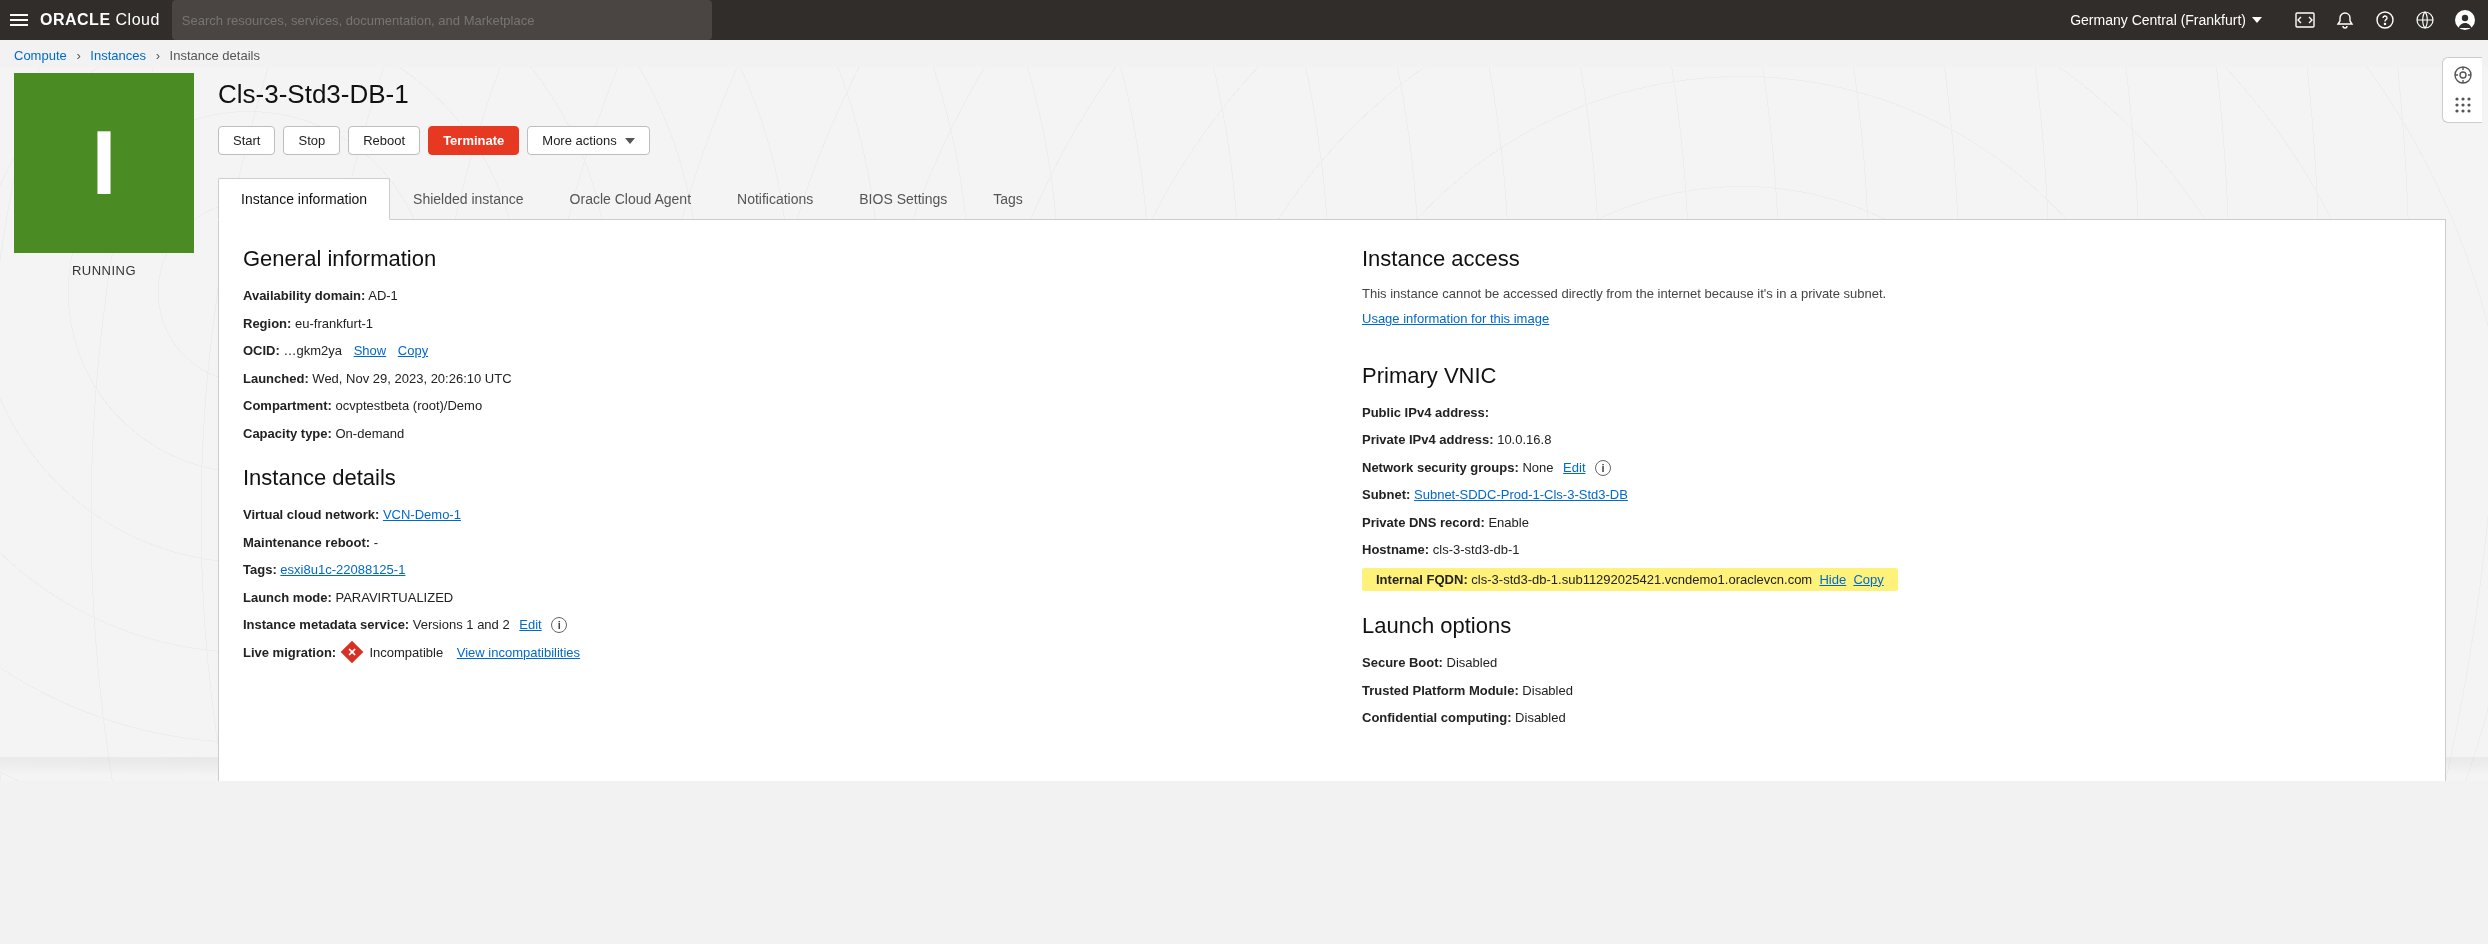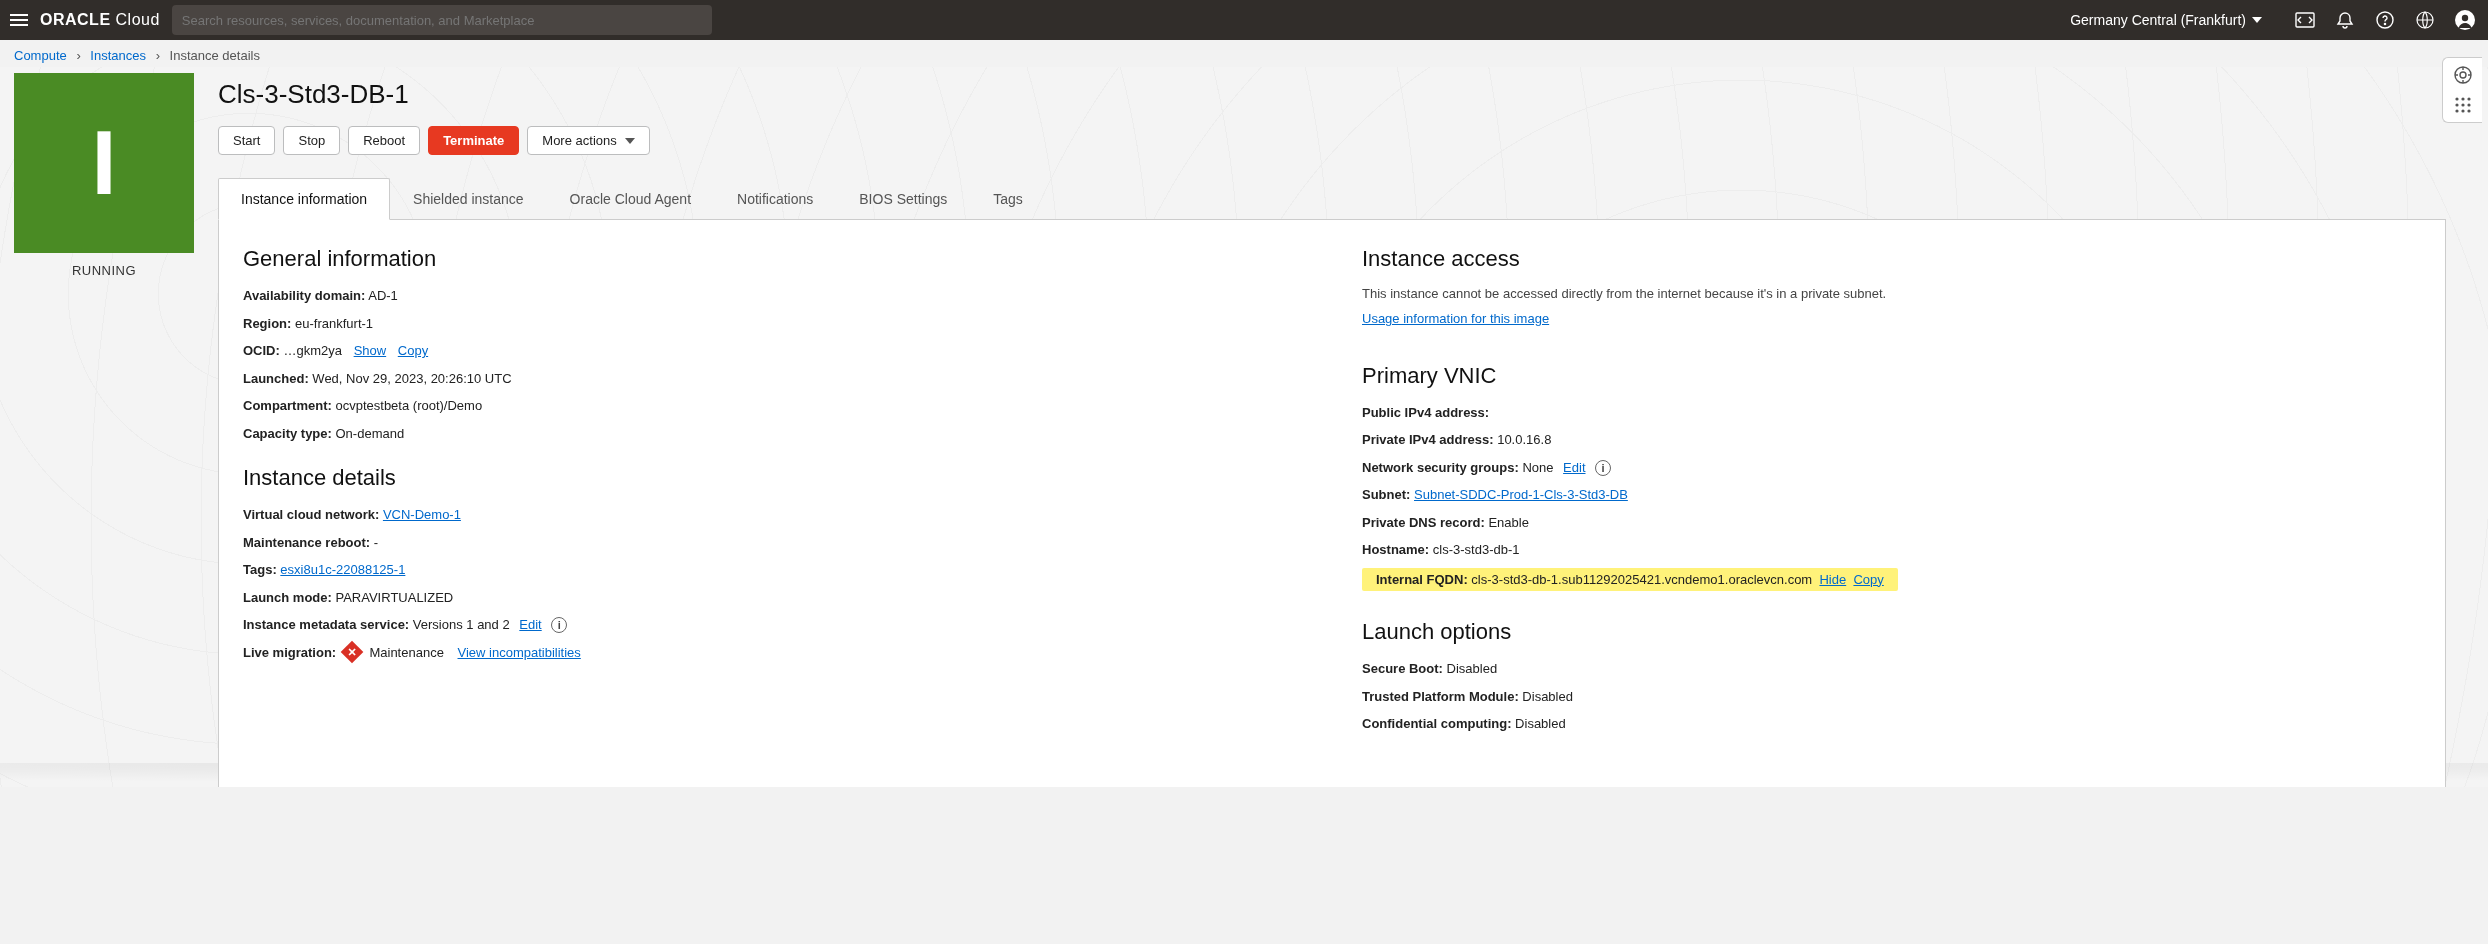--- a/index.html
+++ b/index.html
@@ -24,21 +24,21 @@
     gap: 12px;
   }
   .hamburger-icon { display:inline-flex; flex-direction:column; justify-content:center; gap:3px; width:18px; height:18px; cursor:pointer;}
   .hamburger-icon span { display:block; height:2px; background:#fff; width:100%; }
   .brand { font-size:16px; font-weight:400; letter-spacing:.5px; }
   .brand b { font-weight:700; }
   .search-box {
     flex: 0 0 540px;
     background: #4a4542;
     border-radius: 4px;
-    height: 30px;
+    height: 40px;
     display:flex;
     align-items:center;
     padding: 0 10px;
     color:#d0cdca;
   }
   .search-box input {
     background: transparent;
     border: none;
     outline:none;
     color:#d0cdca;
@@ -312,21 +312,21 @@
           </div>
           <div class="kv">
             <span class="k">Instance metadata service:</span>
             <span>Versions 1 and 2</span>
             <a style="margin-left:6px">Edit</a>
             <span class="info-ic">i</span>
           </div>
           <div class="kv">
             <span class="k">Live migration:</span>
             <span class="warn-badge"></span>
-            <span>Maintenance</span>
+            <span>Incompatible</span>
             <a style="margin-left:10px">View incompatibilities</a>
           </div>
         </div>
 
         <div class="colB">
           <h2 class="sec">Instance access</h2>
           <div class="note">This instance cannot be accessed directly from the internet because it's in a private subnet.</div>
           <div class="kv"><a>Usage information for this image</a></div>
 
           <h2 class="sec" style="margin-top:34px">Primary VNIC</h2>
@@ -357,21 +357,21 @@
           </div>
           <div class="kv">
             <span class="hl">
               <span class="k">Internal FQDN:</span>
               <span>cls-3-std3-db-1.sub11292025421.vcndemo1.oraclevcn.com</span>
               &nbsp;<a>Hide</a>
               &nbsp;<a>Copy</a>
             </span>
           </div>
 
-          <h2 class="sec" style="margin-top:28px">Launch options</h2>
+          <h2 class="sec" style="margin-top:22px">Launch options</h2>
           <div class="kv">
             <span class="k">Secure Boot:</span>
             <span>Disabled</span>
           </div>
           <div class="kv">
             <span class="k">Trusted Platform Module:</span>
             <span>Disabled</span>
           </div>
           <div class="kv">
             <span class="k">Confidential computing:</span>

